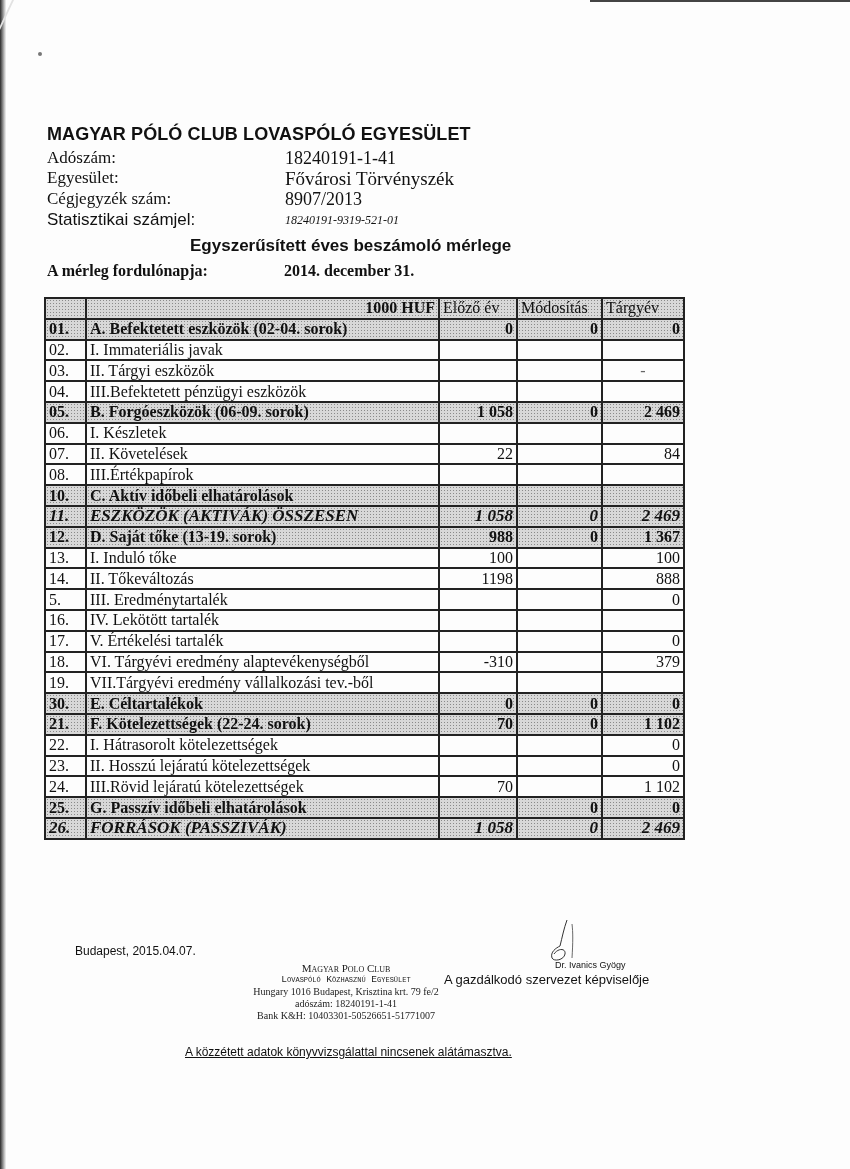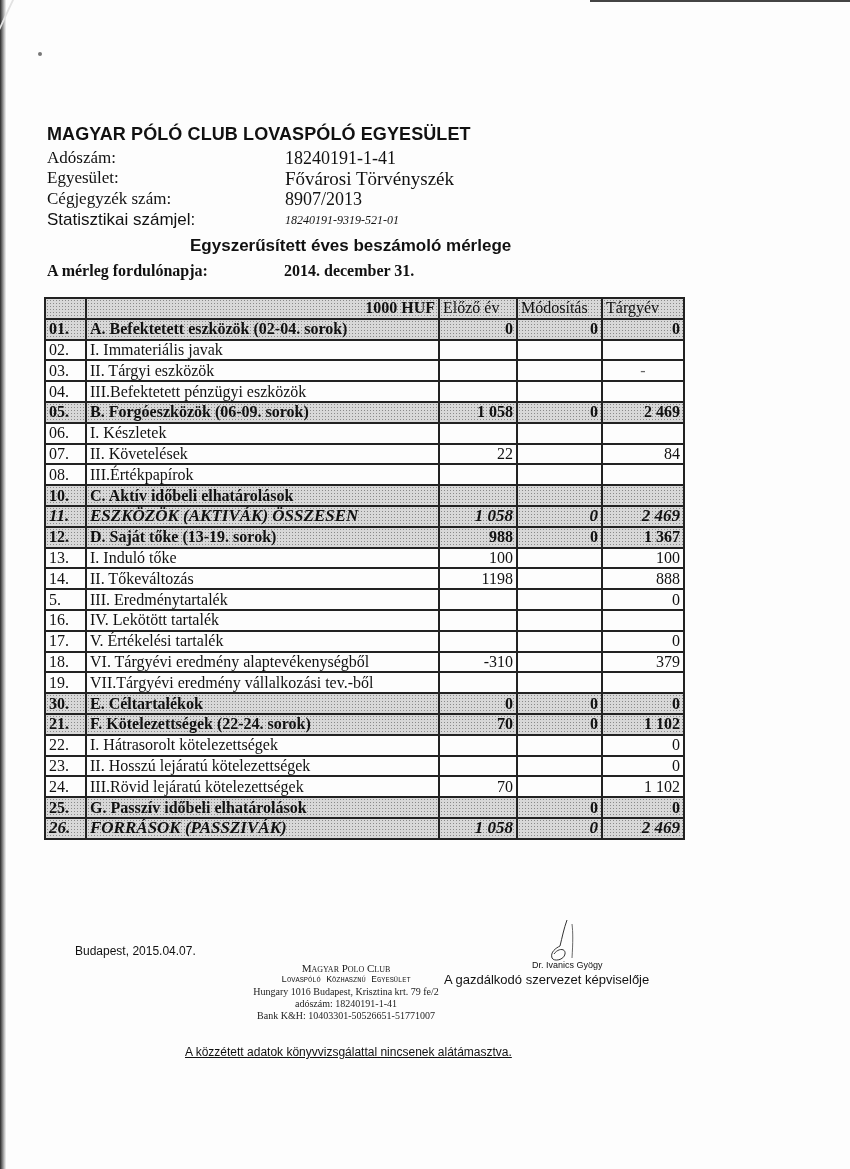--- a/index.html
+++ b/index.html
@@ -39,21 +39,21 @@
   .header-row td { font-weight:normal; }
   .header-row td.unit { text-align:right; font-weight:bold; }
   .header-row td.colhead { text-align:left; }
   .total td { font-style:italic; font-size:17px; }
   .tick { font-size:10px; color:#666; text-align:center; }
 
   .place-date { position:absolute; left:75px; top:944px; font-family:"Liberation Sans", sans-serif; font-size:12px; }
   .stamp { position:absolute; left:228px; top:962px; width:236px; text-align:center; font-size:10px; line-height:12px; color:#222; }
   .stamp .sc { font-variant:small-caps; font-size:11px; }
   .signature { position:absolute; left:540px; top:918px; }
-  .signer-name { position:absolute; left:500px; top:960px; font-family:"Liberation Sans", sans-serif; font-size:9px;padding-left:32px; }
+  .signer-name { position:absolute; left:523px; top:960px; font-family:"Liberation Sans", sans-serif; font-size:9px;padding-left:32px; }
   .signer-role { position:absolute; left:444px; top:972px; font-family:"Liberation Sans", sans-serif; font-size:13px; }
   .disclaimer { position:absolute; left:185px; top:1045px; font-family:"Liberation Sans", sans-serif; font-size:12px;text-decoration:underline; }
 </style>
 </head>
 <body>
 
 <div class="scan-edge"></div>
 <div class="fold"></div>
 <div class="speck"></div>
 <div class="top-line"></div>

